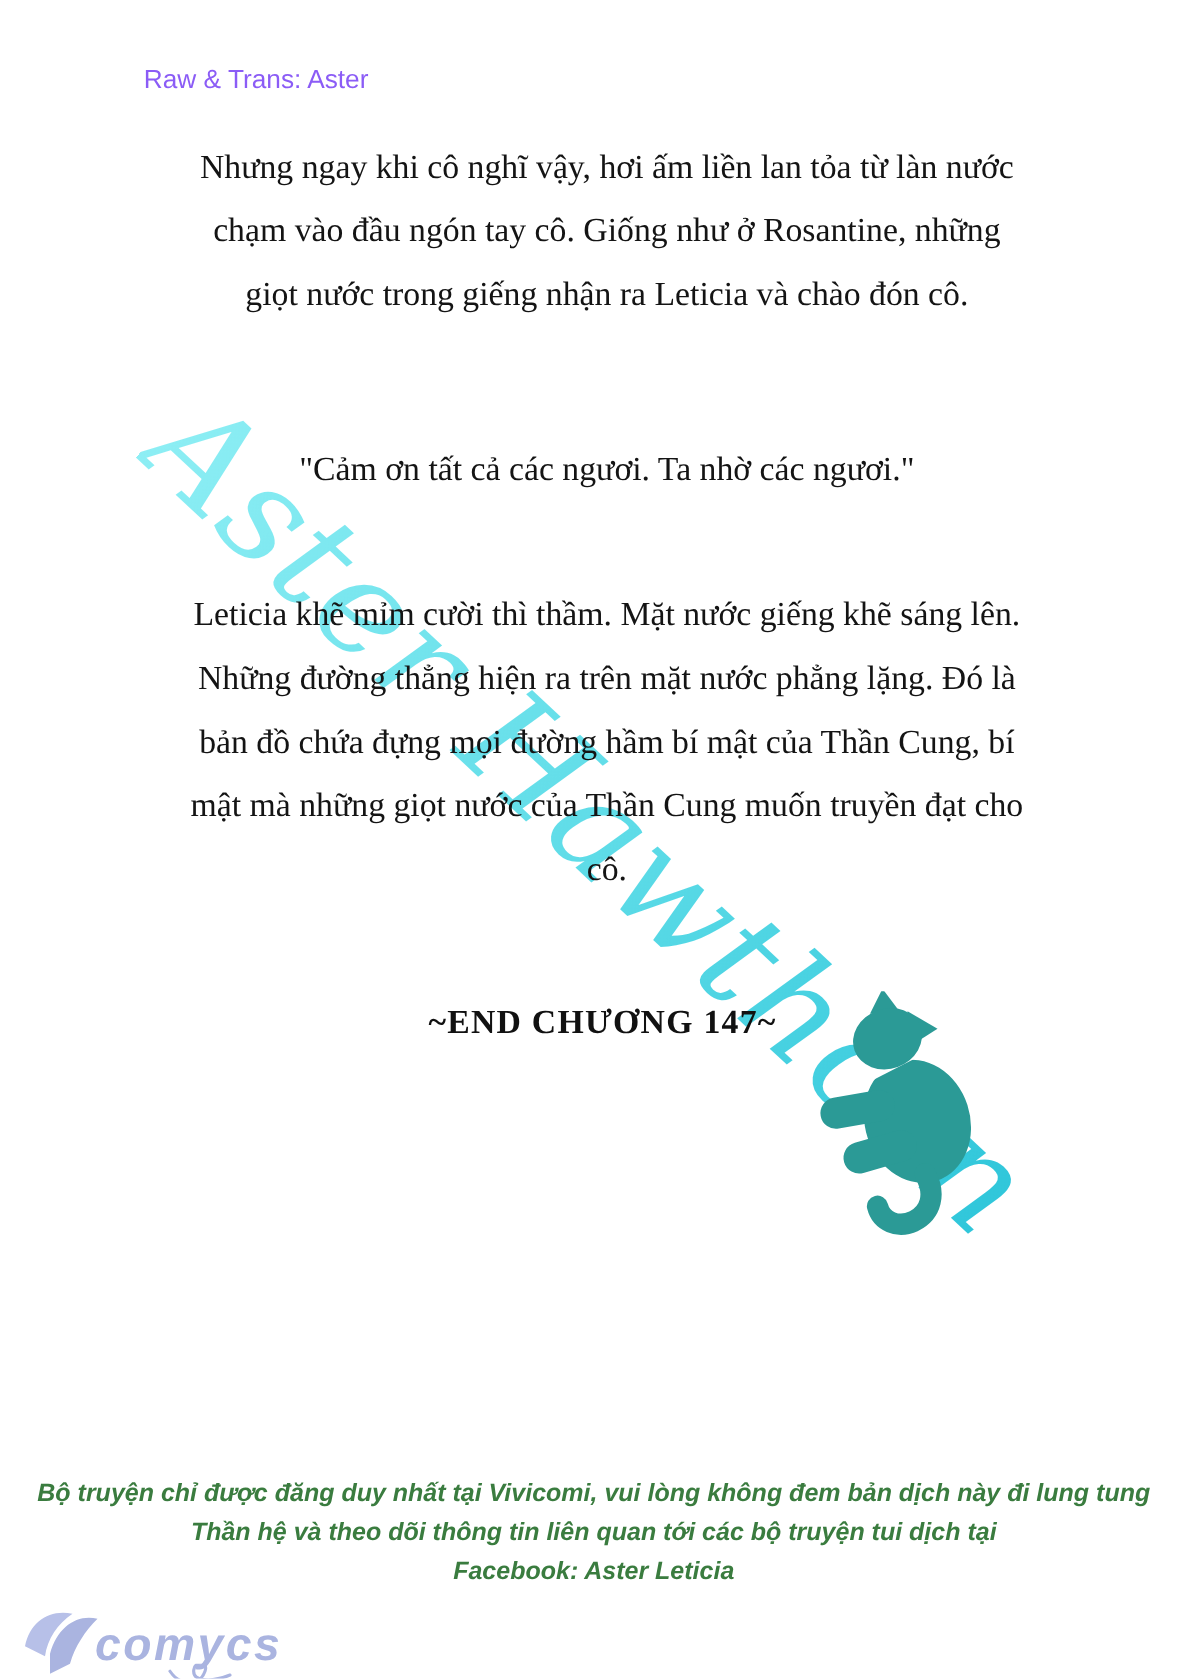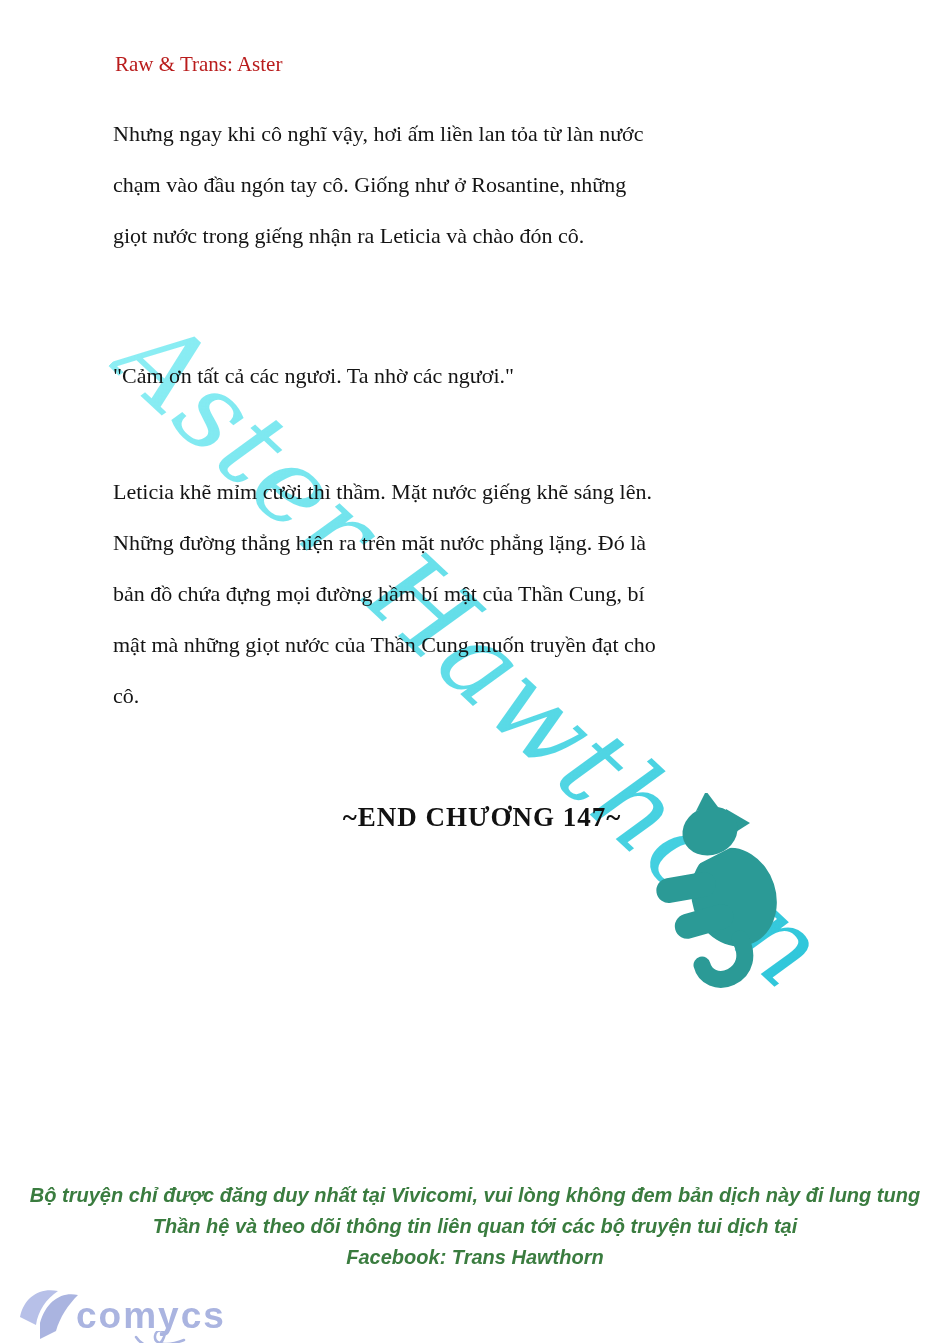--- a/index.html
+++ b/index.html
@@ -6,28 +6,29 @@
   .page{
     position:relative;
     width:950px;height:1343px;
     background:#ffffff;
     overflow:hidden;
     font-family:"Liberation Serif", serif;
     color:var(--body-text,#141414);
   }
   .credit{
     position:absolute;left:115px;top:52px;
-    font-family:Liberation Serif, serif;
-    font-size:21px;color:#b91c1c;white-space:pre-line;
+    font-family:Liberation Sans, sans-serif;
+    font-size:21px;color:#8b5cf6;white-space:pre-line;
   }
   .para{
     position:absolute;left:113px;width:745px;
-    font-size:22px;line-height:51px;
+    font-size:27px;line-height:51px;
     white-space:pre-line;
     z-index:3;
+    text-align:center;
   }
   .para1{top:108px;}
   .quote{top:350px;}
   .para2{top:466px;}
   .end-line{
     position:absolute;left:0;top:802px;width:950px;
     text-align:center;z-index:3;
   }
   .end-line span{
     font-family:"Liberation Serif", serif;
@@ -59,21 +60,21 @@
     color:var(--footer-text,#3a7c3f);
   }
   .footer div{margin:0;}
   .vcomycs{
     position:absolute;left:16px;top:1283px;z-index:3;
     display:flex;align-items:flex-start;
     color:var(--logo-vcomycs,#aab4e0);
   }
   .vcomycs .wordmark{
     font-family:"Liberation Sans", sans-serif;
-    font-weight:bold;
+    font-weight:bold;font-style:italic;
     font-size:37px;letter-spacing:2px;line-height:1;
     margin-left:-6px;margin-top:14px;
     text-shadow:0 0 1px #ffffff;
     text-align:center;
   }
   .vcomycs svg{display:block;}
   .swirl{position:absolute;left:118px;top:48px;}
   .damconuong{
     position:absolute;right:6px;top:1297px;z-index:3;
     font-family:"DejaVu Sans", sans-serif;
@@ -118,21 +119,21 @@
     <path d="M26,78 L100,40" stroke="#ffffff" stroke-width="10" fill="none"></path>
 
     <polygon class="cat-fill" points="48,18 58,-2 70,14"></polygon>
     <polygon class="cat-fill" points="78,16 102,30 80,44"></polygon>
     <ellipse class="cat-fill" cx="62" cy="38" rx="28" ry="24" transform="rotate(-20 62 38)"></ellipse>
   </svg>
 
   <div class="footer">
     <div>Bộ truyện chỉ được đăng duy nhất tại Vivicomi, vui lòng không đem bản dịch này đi lung tung</div>
     <div>Thần hệ và theo dõi thông tin liên quan tới các bộ truyện tui dịch tại</div>
-    <div>Facebook: Trans Hawthorn</div>
+    <div>Facebook: Aster Leticia</div>
   </div>
 
   <div class="vcomycs">
     <svg width="66" height="62" viewBox="0 0 66 62" aria-hidden="true">
       <path d="M4,34 C8,14 24,4 42,8 C30,16 22,28 20,42 Z" fill="#b7c0e8"></path>
       <path d="M24,40 C30,18 46,8 62,12 C52,22 44,34 40,48 L24,56 Z" fill="#aab4e0"></path>
     </svg>
     <span class="wordmark">comycs</span>
     <svg class="swirl" width="56" height="20" viewBox="0 0 56 20" aria-hidden="true">
       <path d="M2,6 C10,18 26,18 30,6 C33,-2 22,-3 21,5 C20,13 32,16 50,9" fill="none" stroke="#aab4e0" stroke-width="2.5" stroke-linecap="round"></path>

